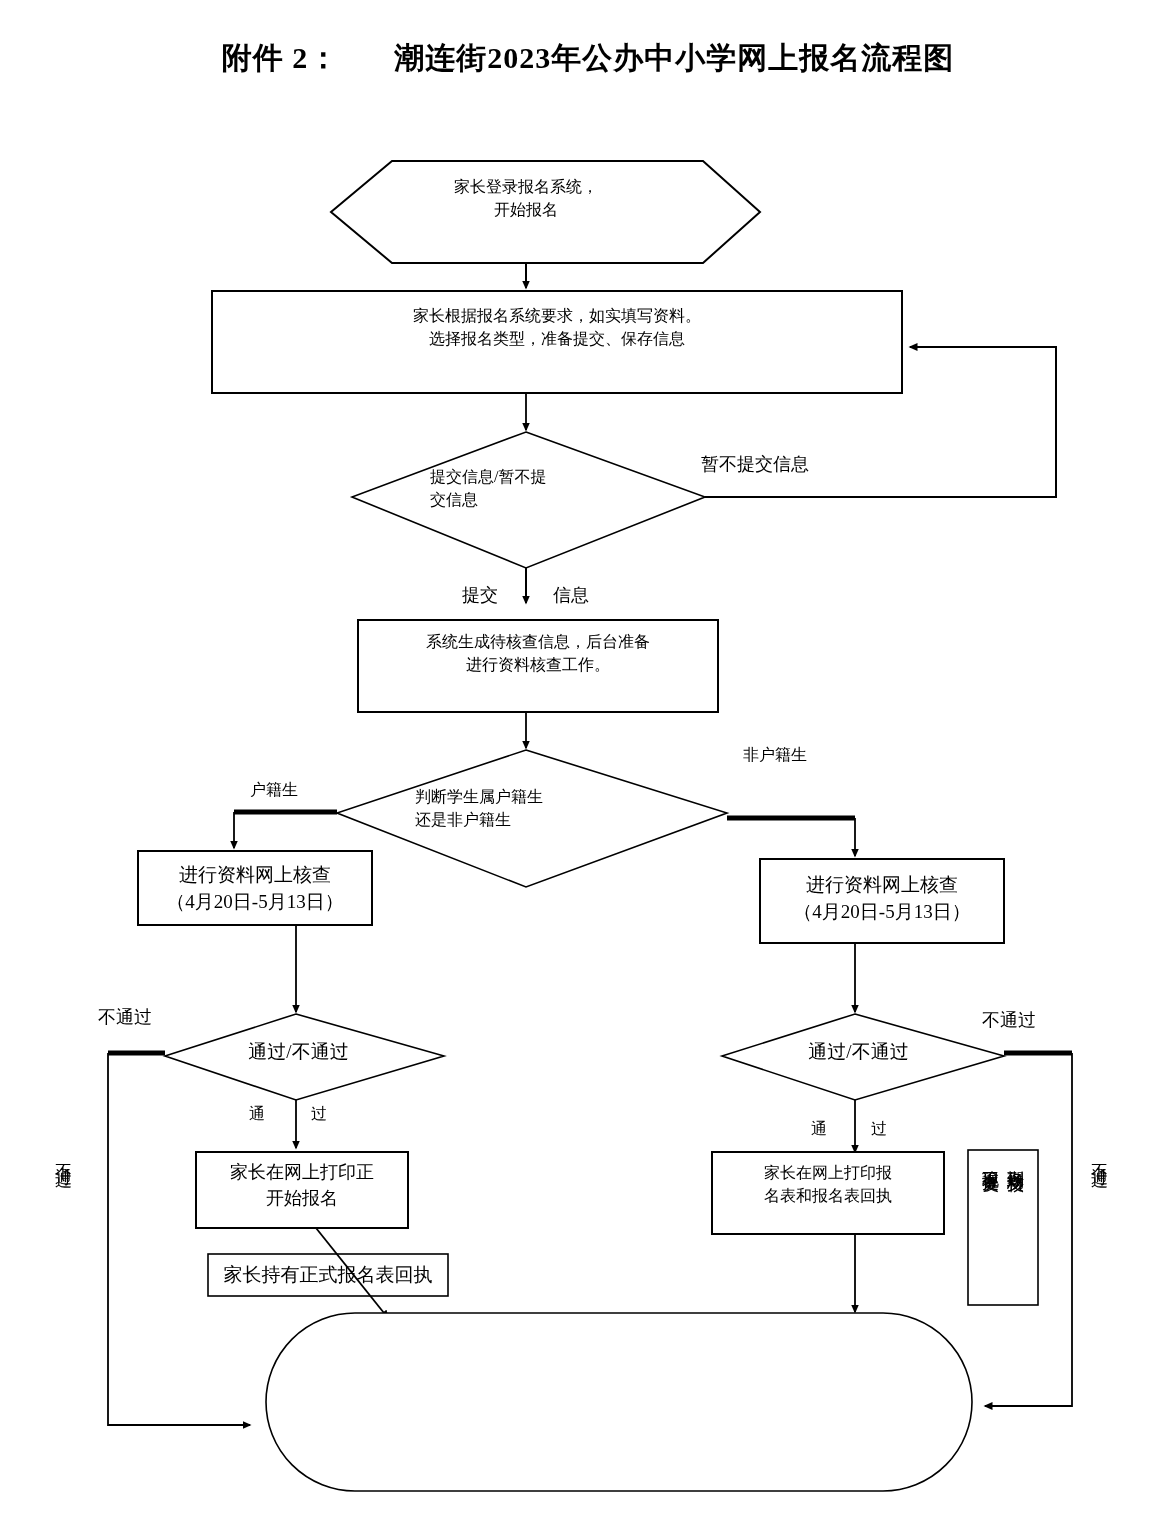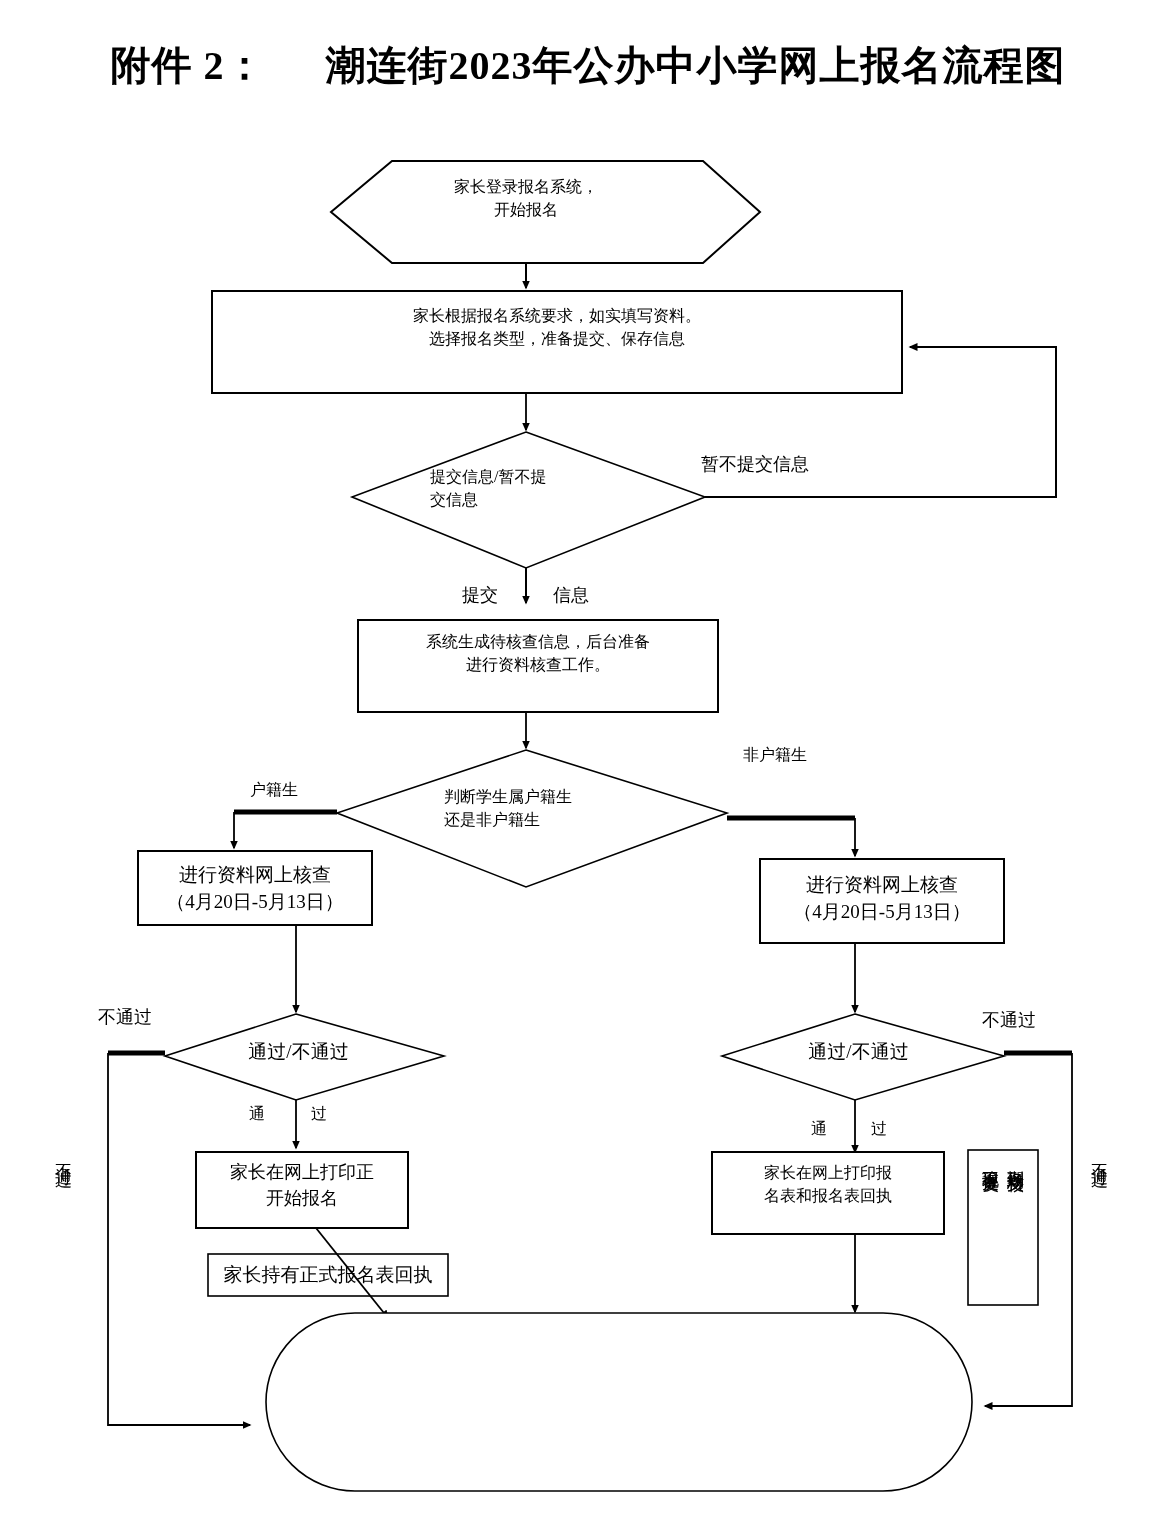--- a/index.html
+++ b/index.html
@@ -7,21 +7,21 @@
   #root{position:relative;width:1176px;height:1526px;overflow:hidden;background:#fff;}
   svg.canvas{position:absolute;top:0;left:0;width:1176px;height:1526px;}
   .shape{fill:#ffffff;stroke:#000000;stroke-width:2;}
   .shape-thin{fill:#ffffff;stroke:#000000;stroke-width:1.6;}
   .ln{stroke:#000000;stroke-width:2;fill:none;}
   .ln-thick{stroke:#000000;stroke-width:5;fill:none;stroke-linecap:butt;}
   .ln-thin{stroke:#000000;stroke-width:1.8;fill:none;}
 
   .lbl{position:absolute;text-align:center;line-height:1.42;white-space:pre-line;}
   .title{position:absolute;left:0;top:38px;width:1176px;text-align:center;
-         font-family:"Liberation Serif","DejaVu Serif",serif;font-weight:bold;font-size:40px;letter-spacing:1px;}
+         font-family:"Liberation Serif","DejaVu Serif",serif;font-weight:bold;font-size:30px;letter-spacing:1px;}
   .t18{font-size:19px;}
   .t19{font-size:16px;}
   .t20{font-size:18px;}
   .t21{font-size:16px;}
   .t17{font-size:18px;}
   .t16{font-size:17px;}
   .vert{writing-mode:vertical-rl;text-orientation:upright;line-height:1.25;letter-spacing:4px;}
   .bold{font-weight:bold;}
   .endbox-text{line-height:1.6;}
 </style>
@@ -121,21 +121,21 @@
 
   <div class="lbl t20" style="left:452px;top:583px;width:56px;">提交</div>
   <div class="lbl t20" style="left:540px;top:583px;width:62px;">信息</div>
 
   <div class="lbl t21" style="left:366px;top:631px;width:344px;">系统生成待核查信息，后台准备
 进行资料核查工作。</div>
 
   <div class="lbl t19" style="left:219px;top:740px;width:110px;margin-top:39px;">户籍生</div>
   <div class="lbl t19" style="left:710px;top:744px;width:130px;">非户籍生</div>
 
-  <div class="lbl t19" style="left:444px;top:786px;width:210px;text-align:left;">判断学生属户籍生
+  <div class="lbl t19" style="left:415px;top:786px;width:210px;text-align:left;">判断学生属户籍生
 还是非户籍生</div>
 
   <div class="lbl t18" style="left:140px;top:862px;width:230px;">进行资料网上核查
 （4月20日-5月13日）</div>
   <div class="lbl t18" style="left:762px;top:872px;width:240px;">进行资料网上核查
 （4月20日-5月13日）</div>
 
   <div class="lbl t17" style="left:98px;top:1005px;width:90px;text-align:left;">不通过</div>
   <div class="lbl t17" style="left:982px;top:1008px;width:95px;text-align:left;">不通过</div>
 

